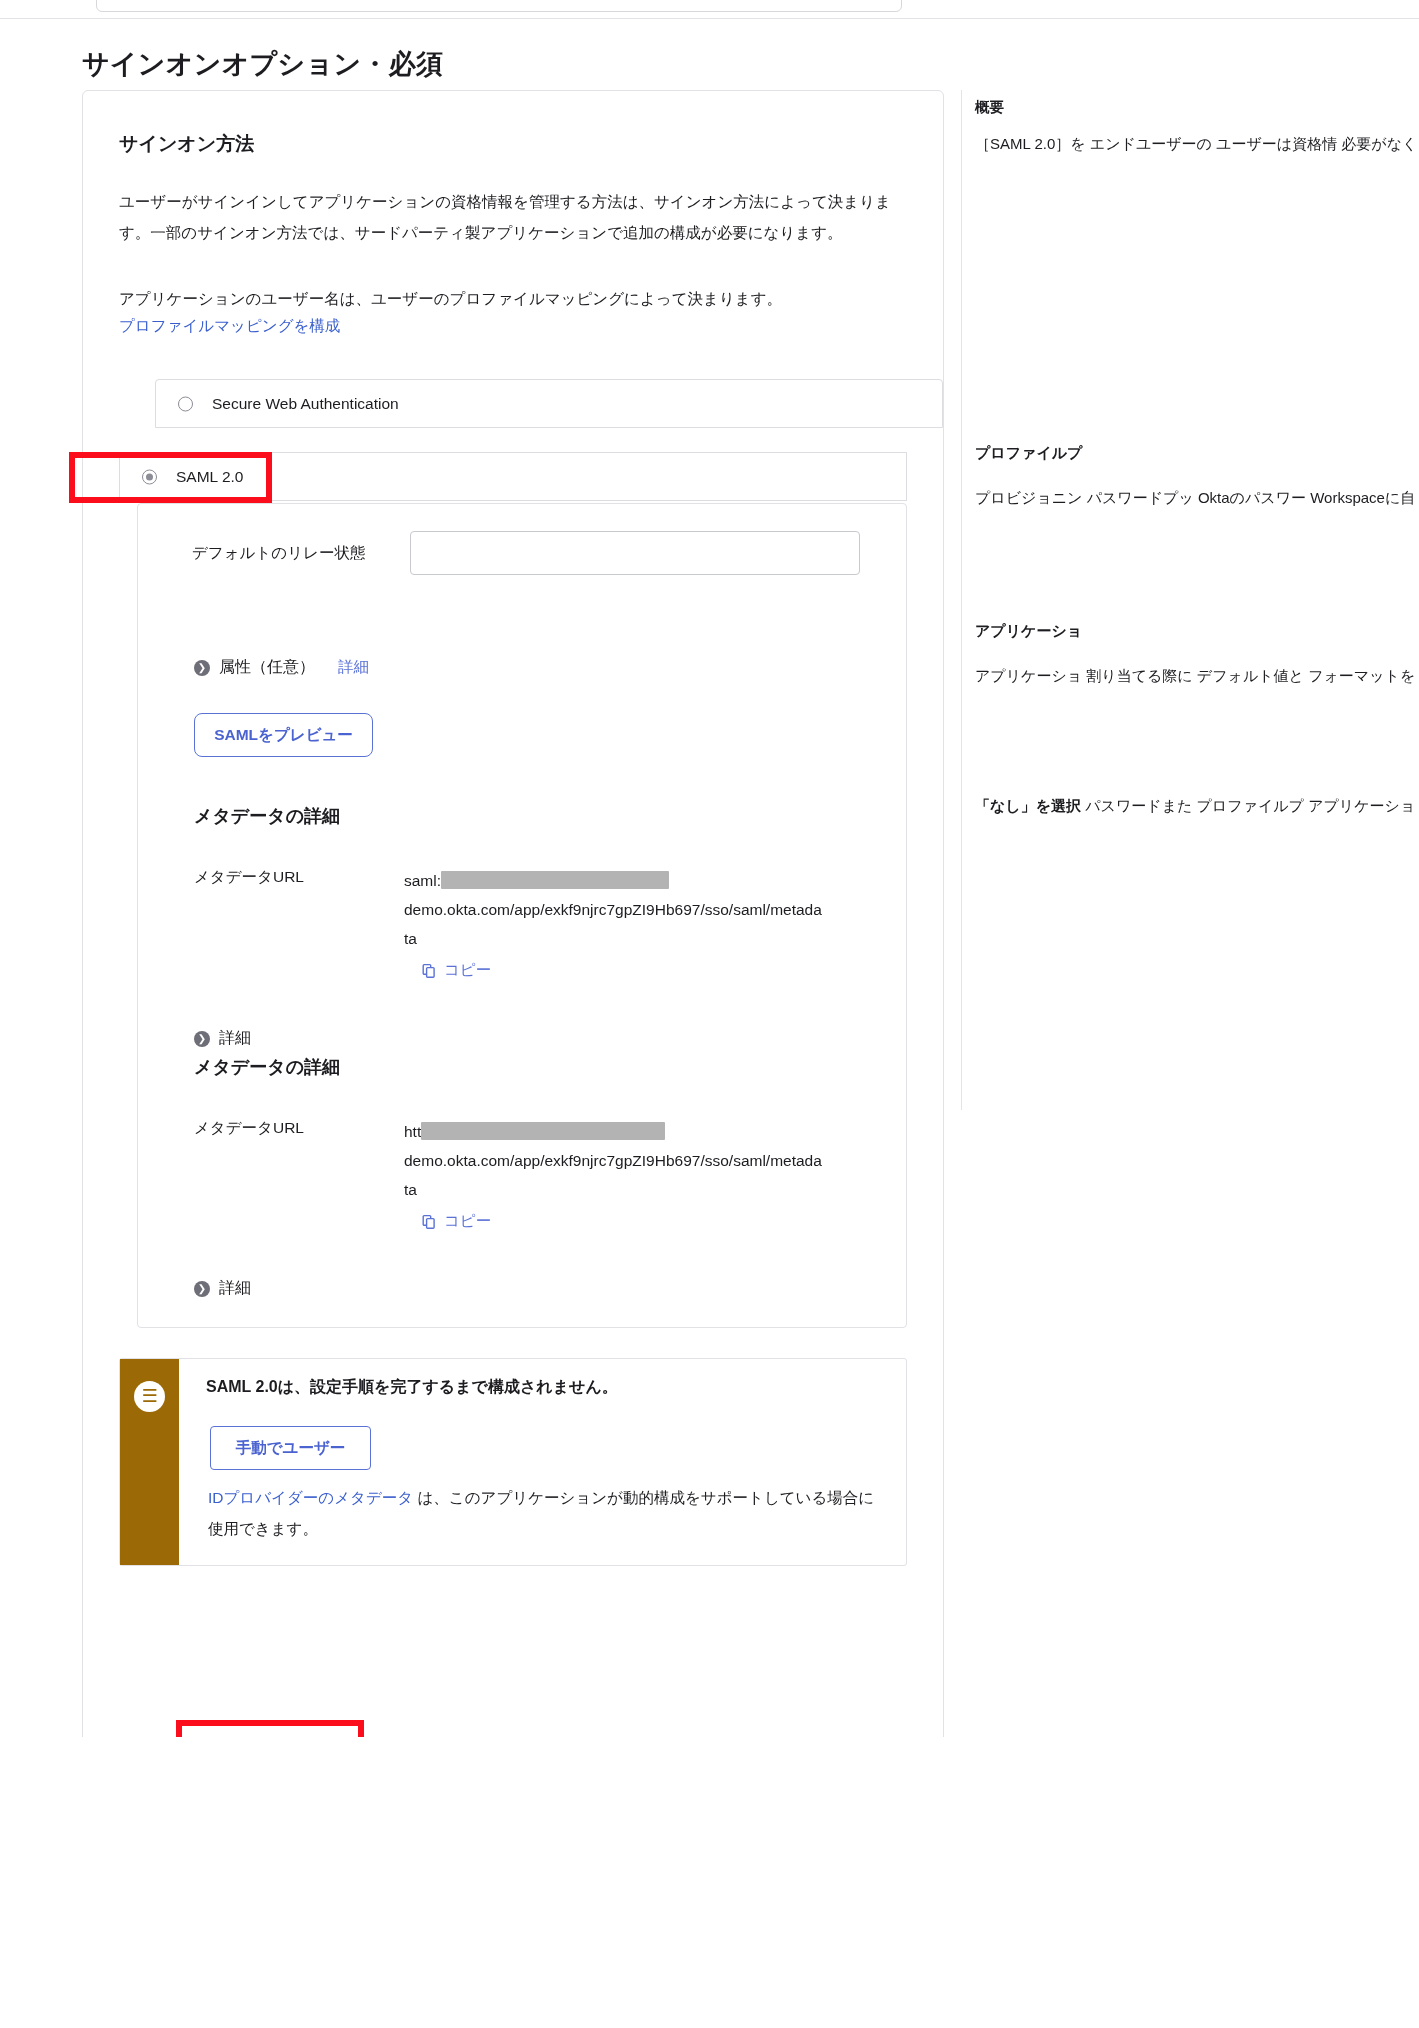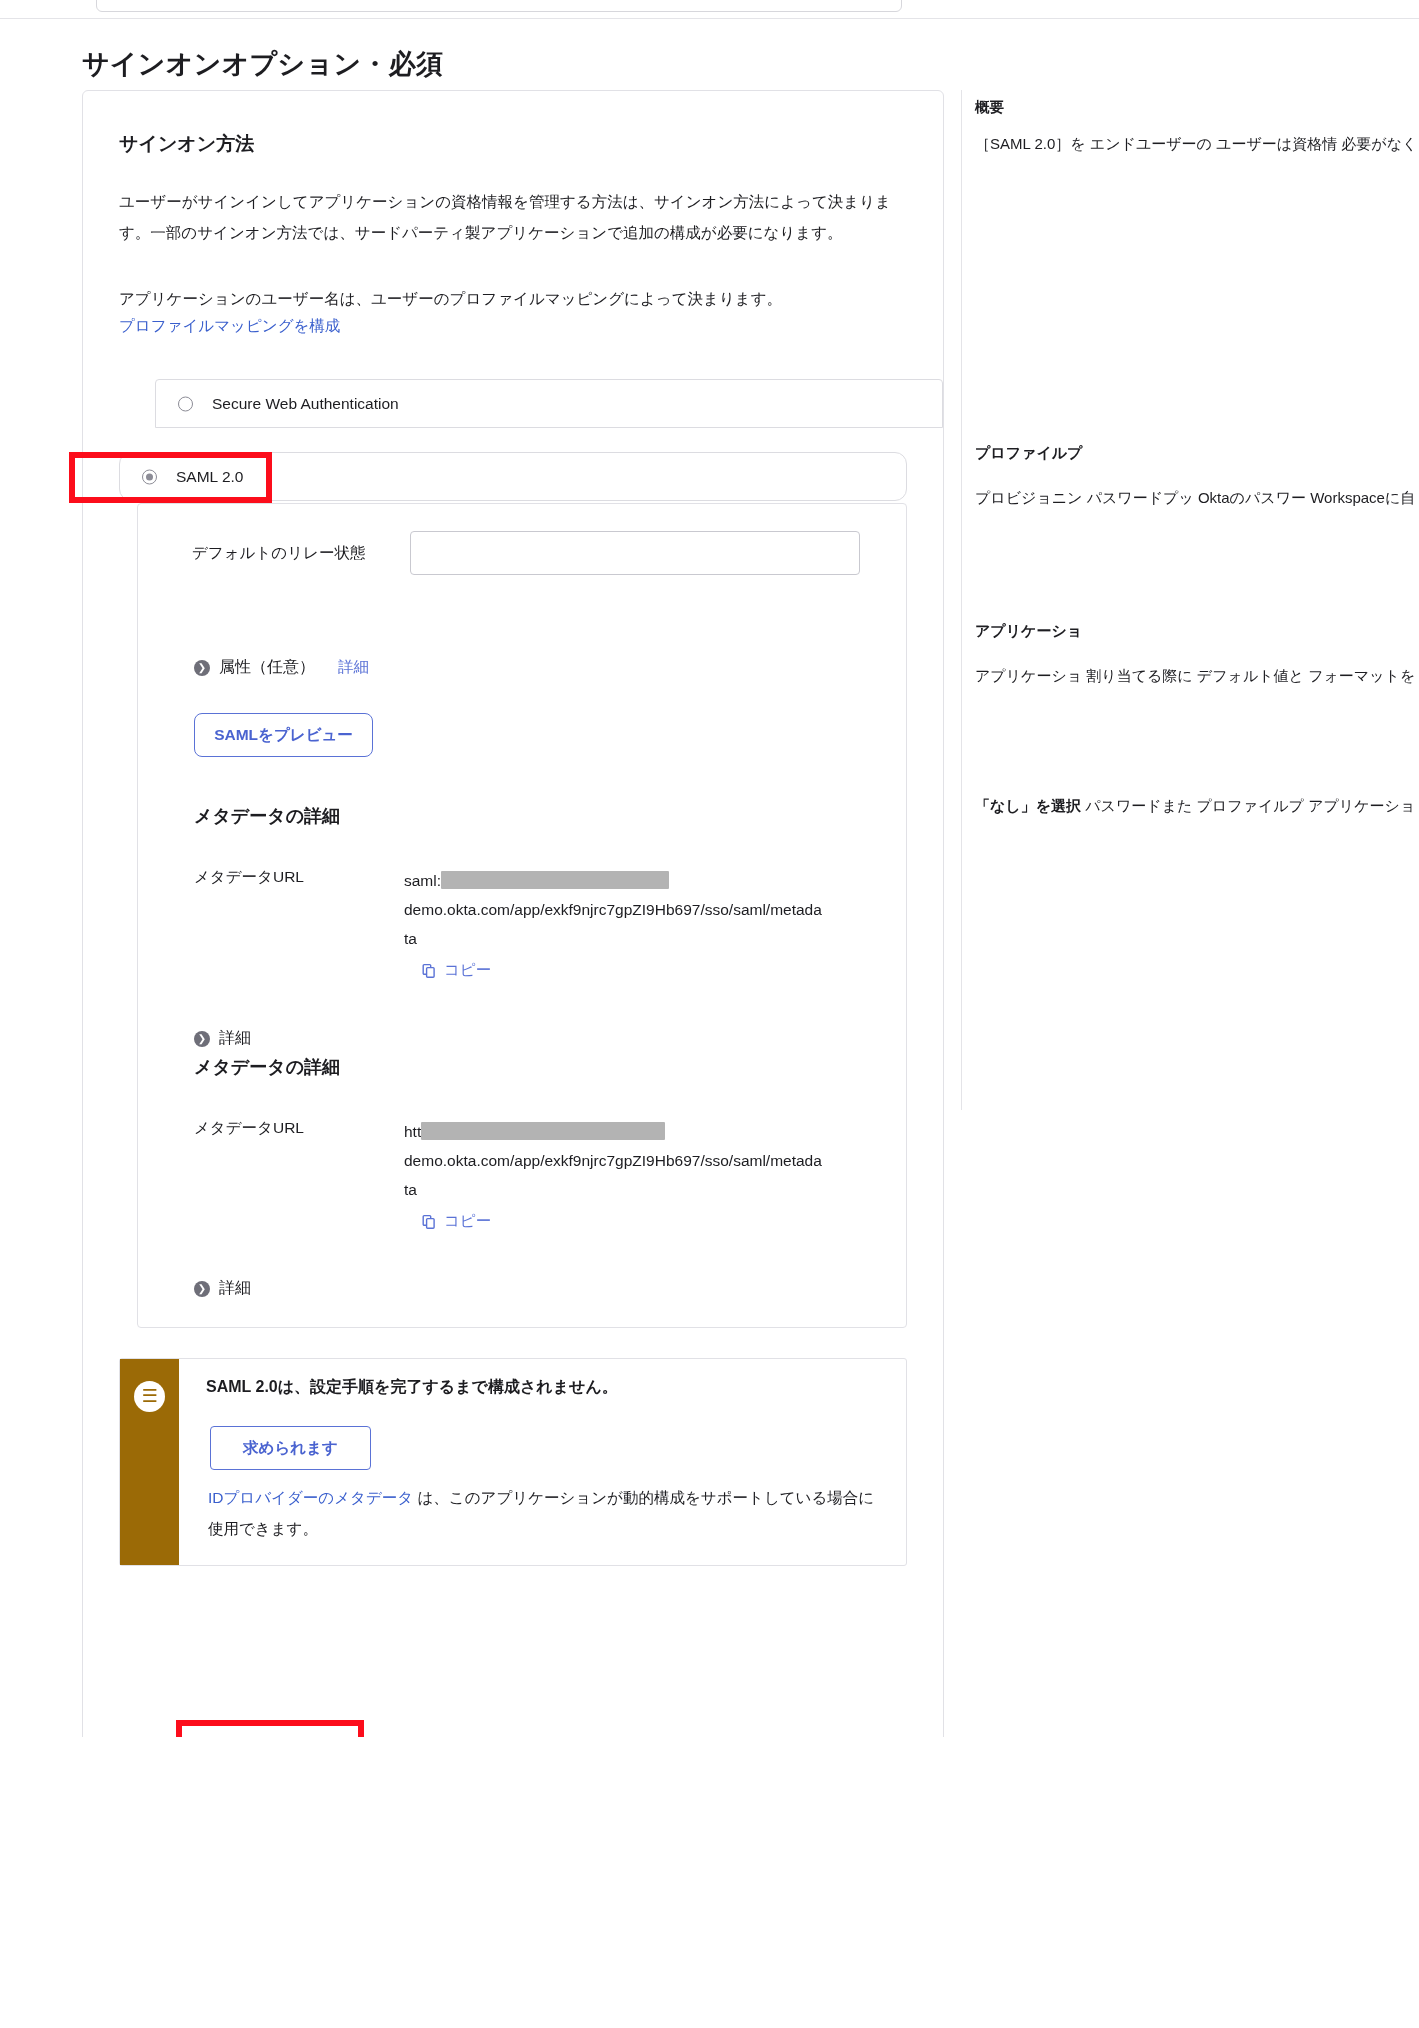--- a/index.html
+++ b/index.html
@@ -98,21 +98,21 @@
   
   .radio-row {
     position: absolute;
     left: 119px;
     width: 788px;
     box-sizing: border-box;
     border: 1px solid #dcdce1;
     background: #fff;
   }
   .radio-row.r1 { top: 379px; height: 49px; border-radius: 4px 4px 0 0; margin-left: 36px; }
-  .radio-row.r2 { top: 452px; height: 49px; border-radius: 12px; border-top: 1px solid #dcdce1; }
+  .radio-row.r2 { top: 452px; height: 49px; border-radius: 0; border-top: 1px solid #dcdce1; }
 
   .radio-mark {
     position: absolute;
     left: 22px;
     top: 50%;
     transform: translateY(-50%);
     width: 15px;
     height: 15px;
     border: 1.5px solid #8c8c96;
     border-radius: 50%;
@@ -480,21 +480,21 @@
   </div>
   <div class="detail-row d2">
     <span class="disc-icon">❯</span>
     <span class="disc-text">詳細</span>
   </div>
 
   <div class="notice">
     <div class="notice-bar"></div>
     <div class="notice-icon">☰</div>
     <div class="notice-title">SAML 2.0は、設定手順を完了するまで構成されません。</div>
-    <button class="notice-btn">求められます</button>
+    <button class="notice-btn">手動でユーザー</button>
     <div class="notice-foot">
       <span class="inline-link">IDプロバイダーのメタデータ</span><span> は、このアプリケーションが動的構成をサポートしている場合に使用できます。</span>
     </div>
   </div>
 
   <div class="red-box red-box-setup"></div>
 
   <div class="side-divider"></div>
   <div class="side-title">概要</div>
   <div class="side-para p1 side-clip">［SAML 2.0］を エンドユーザーの ユーザーは資格情 必要がなくなり このアプリケー ユーザーは資格情 編集できなくな 完了するために サードパーティ 追加構成が必要</div>

